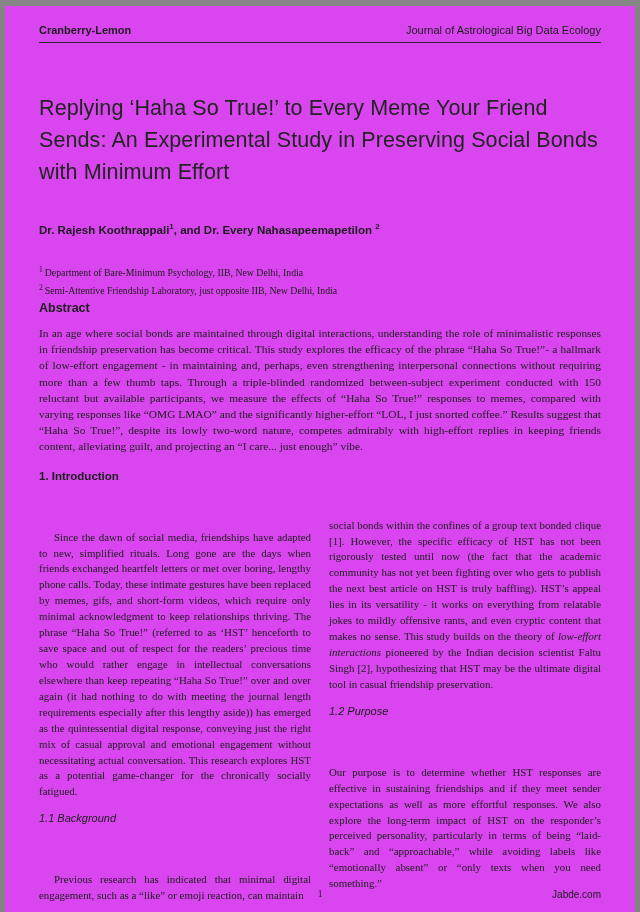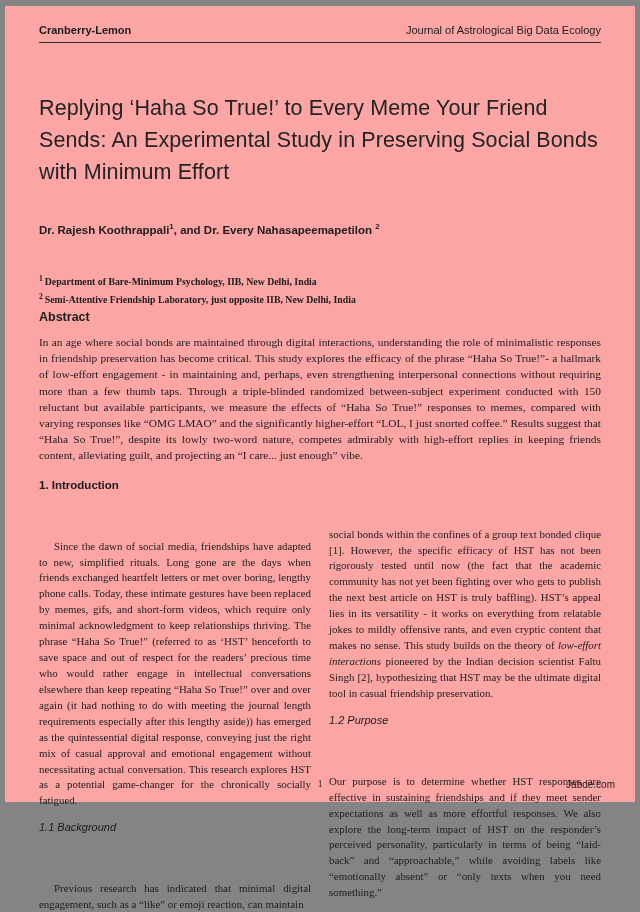--- a/index.html
+++ b/index.html
@@ -5,23 +5,23 @@
   * { margin: 0; padding: 0; box-sizing: border-box; }
   html, body { width: 640px; height: 912px; }
   body {
     background: #848484;
     font-family: "Liberation Serif", serif;
     color: #1c1c1c;
     overflow: hidden;
   }
   .page {
     width: 630px;
-    height: 796px;
+    height: 906px;
     margin: 6px auto 0;
-    background: #fca5a5;
+    background: #d946ef;
     padding: 18px 34px 0 34px;
     position: relative;
   }
   
   .running-head {
     display: flex;
     justify-content: space-between;
     align-items: baseline;
     font-family: "Liberation Sans", sans-serif;
     font-size: 11px;
@@ -43,24 +43,23 @@
   
   .authors {
     margin-top: 34px;
     font-family: "Liberation Sans", sans-serif;
     font-weight: bold;
     font-size: 11.5px;
   }
   .authors sup { font-size: 8px; }
   
   .affiliations {
-    margin-top: 37px;
+    margin-top: 28px;
     font-size: 9.8px;
     line-height: 1.65;
-    font-weight: bold;
   }
   .affiliations sup { font-size: 7.5px; margin-right: 2px; }
   
   .abstract-heading {
     margin-top: 2px;
     font-family: "Liberation Sans", sans-serif;
     font-weight: bold;
     font-size: 12.5px;
   }
   .abstract-text {
@@ -108,21 +107,21 @@
     left: 0; right: 0; bottom: 9px;
     height: 14px;
     font-size: 9.5px;
   }
   .page-footer .pagenum {
     position: absolute; left: 0; right: 0;
     text-align: center;
     font-family: "Liberation Serif", serif;
   }
   .page-footer .site {
-    position: absolute; right: 20px;
+    position: absolute; right: 34px;
     font-family: "Liberation Sans", sans-serif;
     font-size: 10px;
   }
 </style>
 </head>
 <body>
 
 <div class="page">
 
   <div class="running-head">

